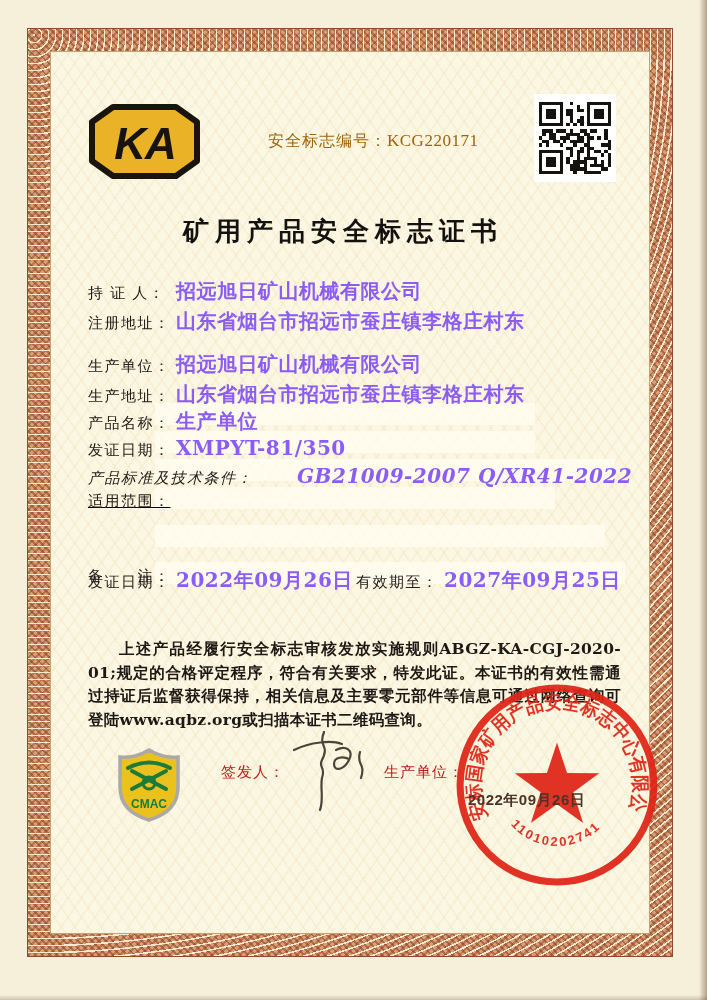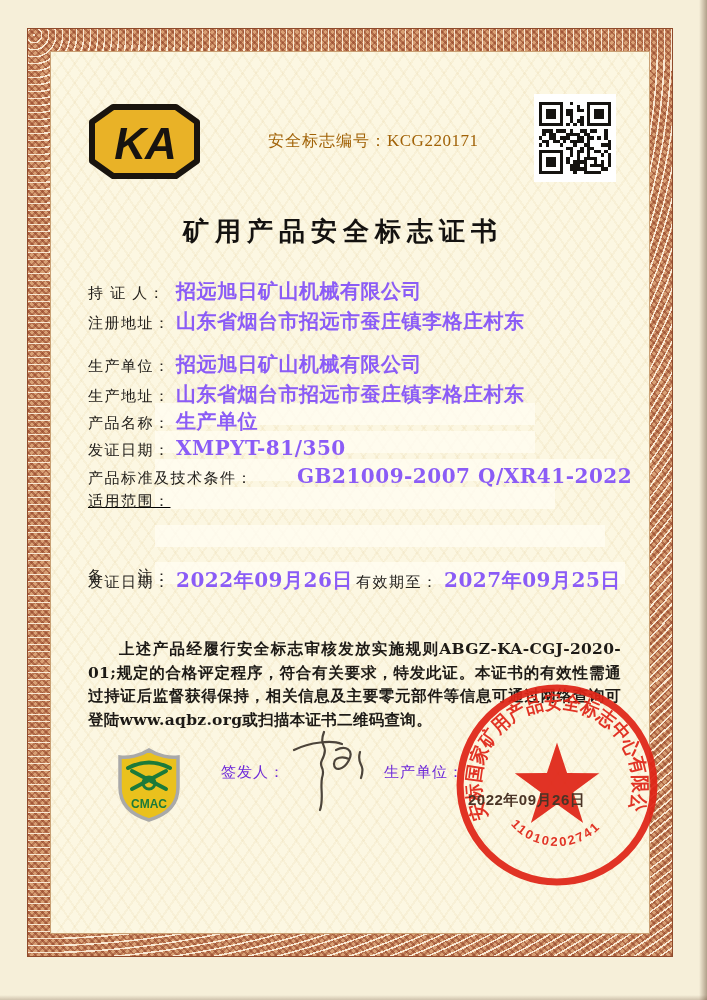--- a/index.html
+++ b/index.html
@@ -52,21 +52,21 @@
   .fieldrow.long .val{margin-left:44px;}
   .fieldrow.dates .val.issue{width:180px;flex:none;}
   .lab.second{width:88px;margin-top:43px;}
 
   .statement{position:absolute;left:88px;top:637px;width:533px;margin:0;
     font-family:"DejaVu Serif",serif;font-weight:bold;
     font-size:15.5px;line-height:23.5px;color:#1d1a16;letter-spacing:.3px;
     text-indent:2em;text-align:justify;}
 
   .cmac-logo{position:absolute;left:116px;top:747px;}
-  .footer-label{position:absolute;font-size:15px;color:#6d28d9;letter-spacing:1px;white-space:nowrap;}
+  .footer-label{position:absolute;font-size:15px;color:#b91c1c;letter-spacing:1px;white-space:nowrap;}
   .signer{left:221px;top:763px;}
   .dept{left:384px;top:763px;}
   .signature{position:absolute;left:278px;top:726px;}
 
   .stamp{position:absolute;left:451px;top:679px;opacity:.93;z-index:3;}
   .stamp-date{position:absolute;left:468px;top:791px;z-index:5;
     font-size:15px;font-weight:bold;color:#4a3426;letter-spacing:.5px;white-space:nowrap;}
 </style>
 </head>
 <body>
@@ -121,21 +121,21 @@
   <span class="val">山东省烟台市招远市蚕庄镇李格庄村东</span>
 </div>
 <div class="fieldrow" style="top:408px;">
   <span class="lab">产品名称：</span>
   <span class="val">生产单位</span>
 </div>
 <div class="fieldrow" style="top:436px;">
   <span class="lab">发证日期：</span>
   <span class="val">XMPYT-81/350</span>
 </div>
-<div class="fieldrow long" style="top:464px;">
+<div class="fieldrow long" style="top:464px;font-style:italic;">
   <span class="lab">产品标准及技术条件：</span>
   <span class="val">GB21009-2007 Q/XR41-2022</span>
 </div>
 <div class="fieldrow" style="top:492px;text-decoration:underline;">
   <span class="lab">适用范围：</span>
 </div>
 
 <div class="fieldrow dates" style="top:530px;justify-content:center;">
   <span class="lab">发证日期：</span>
   <span class="val issue">2022年09月26日</span>

